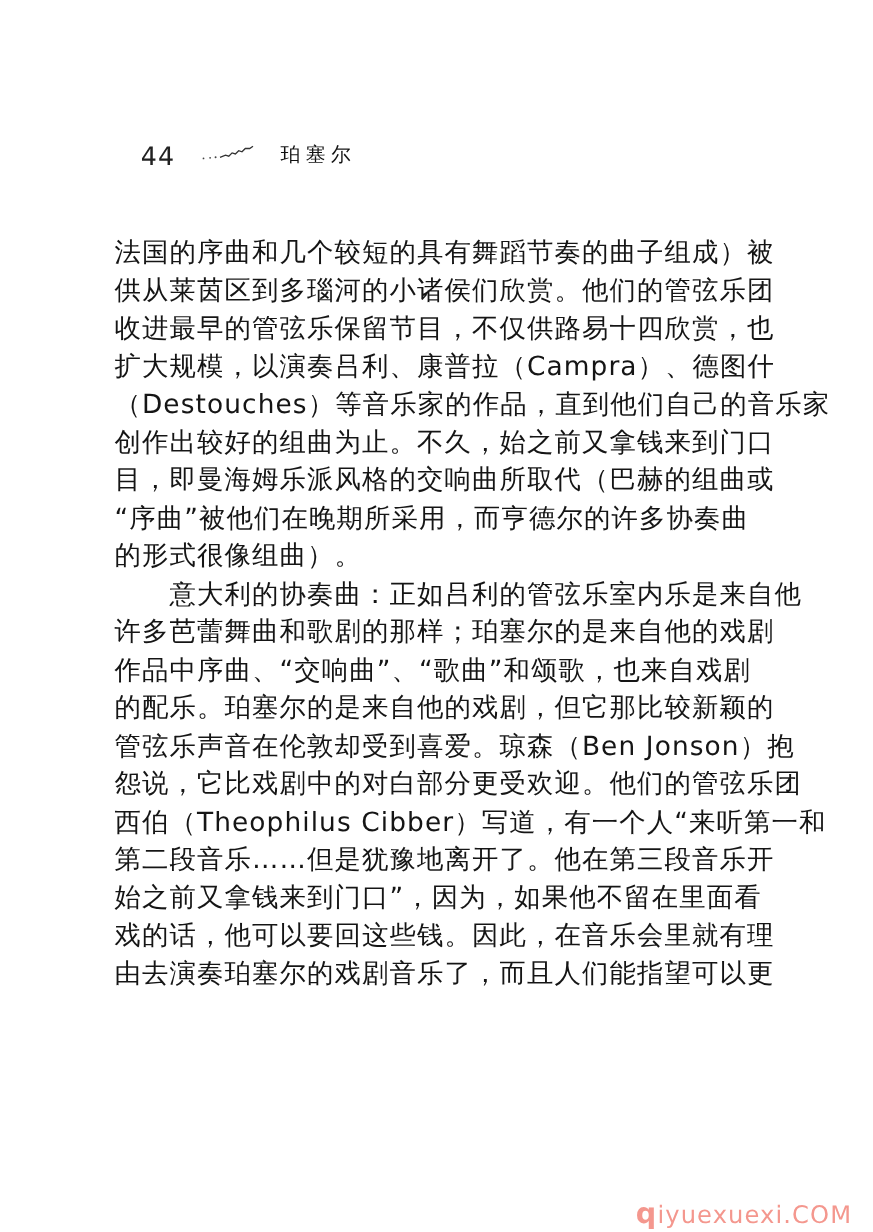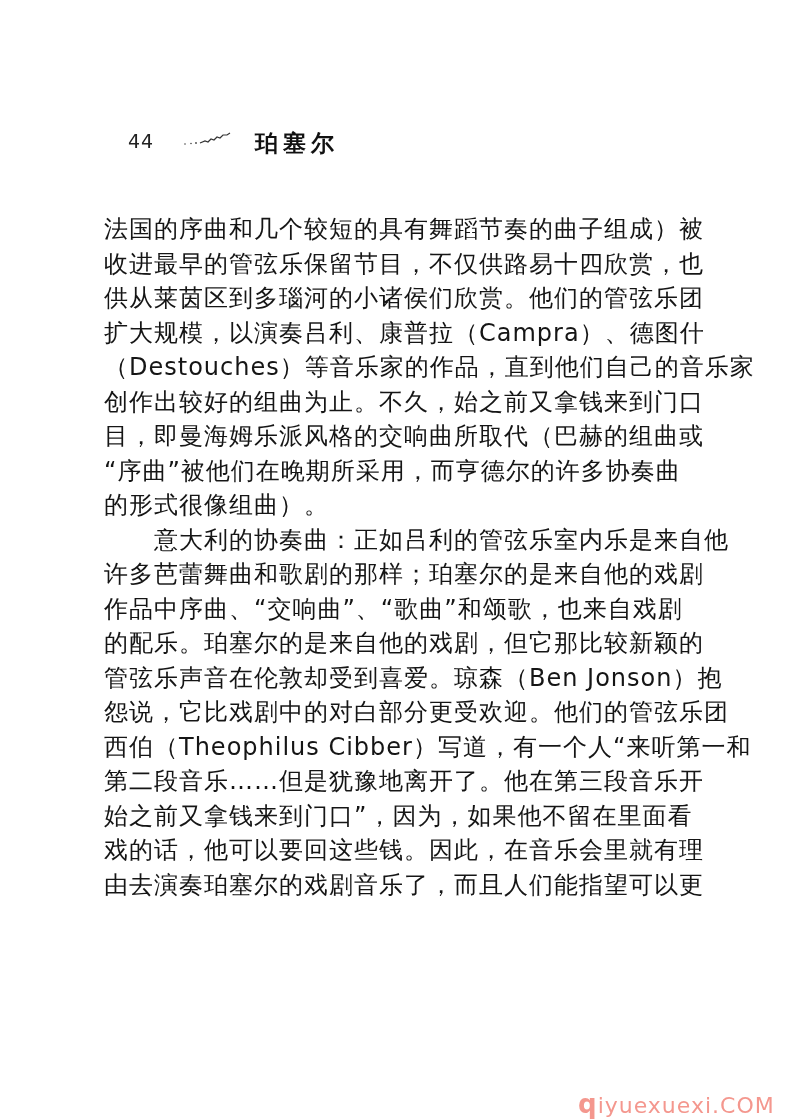--- a/index.html
+++ b/index.html
@@ -1,20 +1,20 @@
 <!DOCTYPE html>
 <html><head>
 <meta charset="utf-8">
 <style>
   html, body { margin: 0; padding: 0; background: #ffffff; }
   body { width: 794px; height: 1120px; position: relative; overflow: hidden; font-family: "DejaVu Sans", sans-serif; color: #111; }
   .header { position: absolute; top: 130px; left: 128px; height: 30px; width: 300px; }
-  .page-num { position: absolute; left: 0; top: 0; font-family: "DejaVu Sans", sans-serif; font-size: 19px; color: #222; letter-spacing: 1px; }
+  .page-num { position: absolute; left: 0; top: 0; font-family: "DejaVu Sans", sans-serif; font-size: 23px; color: #222; letter-spacing: 1px; }
   .ornament { position: absolute; left: 55px; top: 2px; width: 48px; height: 14px; }
-  .running-title { position: absolute; left: 127px; top: -2px; font-size: 23px; font-weight: bold; letter-spacing: 5px; color: #111; }
+  .running-title { position: absolute; left: 127px; top: -2px; font-size: 18px; font-weight: normal; letter-spacing: 5px; color: #111; }
   .body-text { position: absolute; top: 212px; left: 104px; width: 590px; }
   .line { font-size: 24px; line-height: 34.5px; height: 34.5px; white-space: nowrap; letter-spacing: 1px; font-family: "DejaVu Sans", sans-serif; color: #151515; }
   .watermark { position: absolute; left: 578px; top: 1078px; font-family: "DejaVu Sans", sans-serif; font-size: 22px; color: #f4978e; letter-spacing: 1px; margin-top: 11px; }
   .watermark .wm-q { font-weight: bold; font-size: 26px; }
 </style>
 </head>
 <body>
 
 <div class="header">
   <span class="page-num">44</span>
@@ -22,22 +22,22 @@
     <circle cx="2" cy="12" r="0.8" fill="#444"></circle>
     <circle cx="8" cy="11.5" r="0.8" fill="#444"></circle>
     <circle cx="13" cy="11" r="0.9" fill="#444"></circle>
     <path d="M17 11 L22 9 L25 10 L28 7 L31 8 L34 5 L37 6 L40 3 L44 3 L47 1" stroke="#333" stroke-width="1.2" fill="none"></path>
   </svg>
   <span class="running-title">珀塞尔</span>
 </div>
 
 <div class="body-text">
   <div class="line">法国的序曲和几个较短的具有舞蹈节奏的曲子组成）被</div>
+  <div class="line">供从莱茵区到多瑙河的小诸侯们欣赏。他们的管弦乐团</div>
   <div class="line">收进最早的管弦乐保留节目，不仅供路易十四欣赏，也</div>
-  <div class="line">供从莱茵区到多瑙河的小诸侯们欣赏。他们的管弦乐团</div>
   <div class="line">扩大规模，以演奏吕利、康普拉（Campra）、德图什</div>
   <div class="line">（Destouches）等音乐家的作品，直到他们自己的音乐家</div>
   <div class="line">创作出较好的组曲为止。不久，始之前又拿钱来到门口</div>
   <div class="line">目，即曼海姆乐派风格的交响曲所取代（巴赫的组曲或</div>
   <div class="line">“序曲”被他们在晚期所采用，而亨德尔的许多协奏曲</div>
   <div class="line">的形式很像组曲）。</div>
   <div class="line">　　意大利的协奏曲：正如吕利的管弦乐室内乐是来自他</div>
   <div class="line">许多芭蕾舞曲和歌剧的那样；珀塞尔的是来自他的戏剧</div>
   <div class="line">作品中序曲、“交响曲”、“歌曲”和颂歌，也来自戏剧</div>
   <div class="line">的配乐。珀塞尔的是来自他的戏剧，但它那比较新颖的</div>

